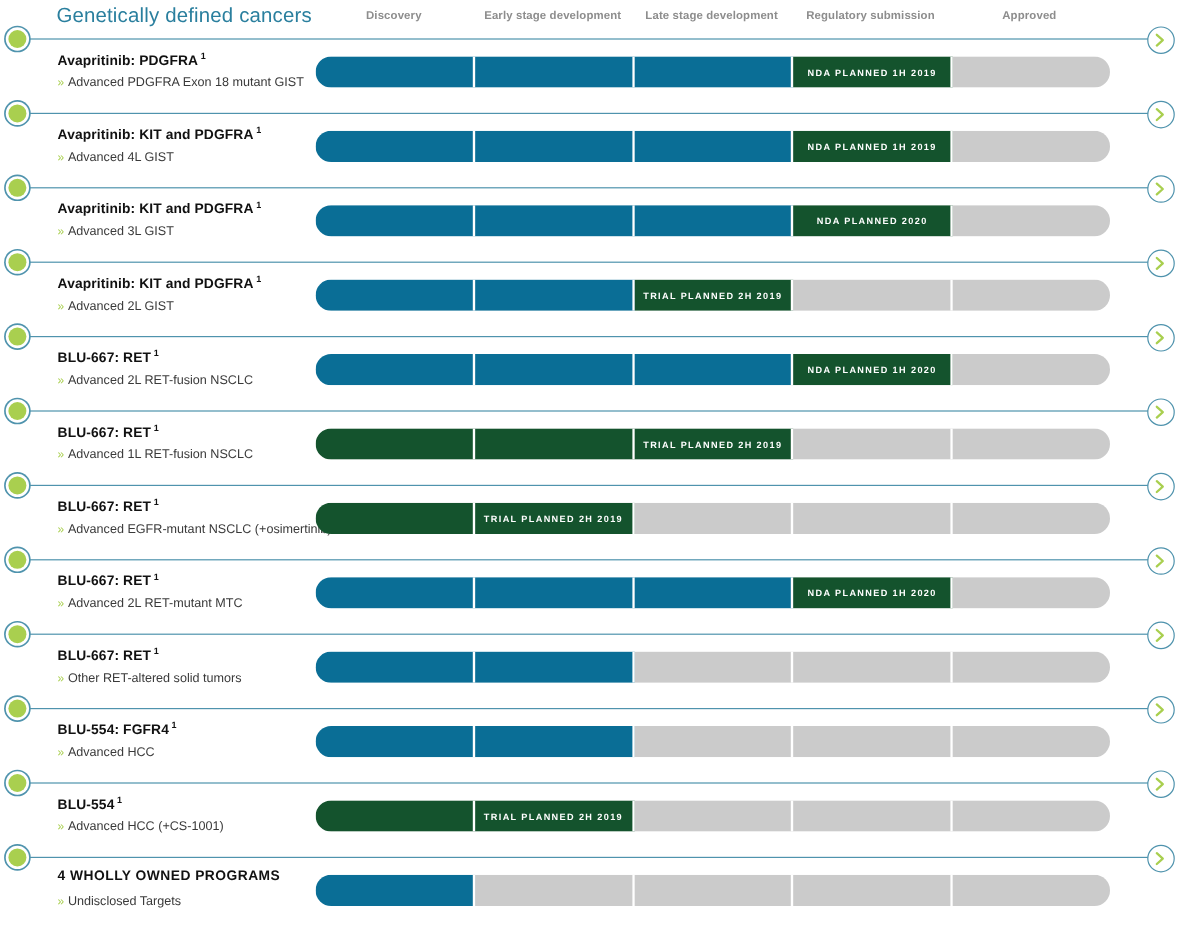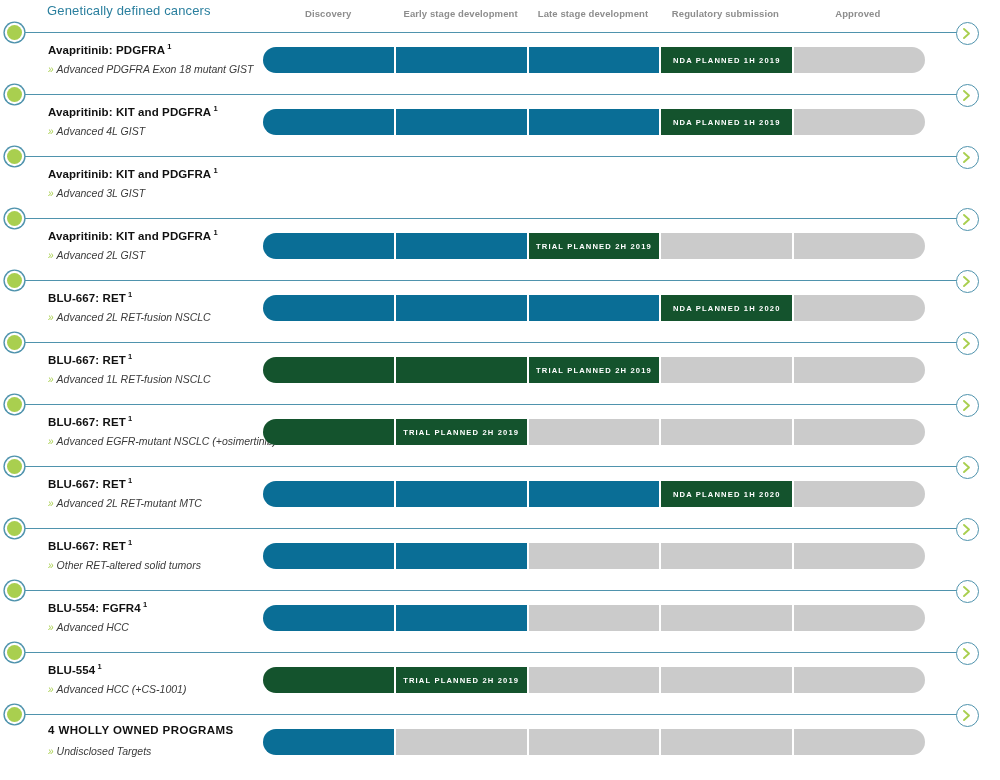--- a/index.html
+++ b/index.html
@@ -18,21 +18,21 @@
 
   
   .header {
     position: absolute;
     left: 0; top: 0;
     width: 1000px; height: 30px;
   }
   .header-title {
     position: absolute;
     left: 47px; top: 3px;
-    font-size: 13px;
+    font-size: 17px;
     font-weight: 400;
     letter-spacing: .15px;
     color: #2a7f9e;
     white-space: nowrap;
   }
   .phase-head {
     position: absolute;
     top: 8px;
     font-size: 9.5px;
     font-weight: 700;
@@ -90,21 +90,20 @@
     vertical-align: super;
     font-weight: bold;
   }
   .prog-name.caps { letter-spacing: .4px; }
   .prog-ind {
     position: absolute;
     left: 47px; top: 43px;
     font-size: 10.5px;
     color: #3a3a3a;
     white-space: nowrap;
-    font-style: italic;
   }
   .prog-ind .bul {
     color: #a9cf4f;
     font-size: 10px;
     margin-right: 3px;
   }
 
   
   .bar {
     position: absolute;
@@ -192,20 +191,29 @@
     <div class="row" style="top: 144px;">
       <div class="rule"></div>
       <div class="dot"></div>
       <div class="chev">
         <svg width="12" height="13" viewBox="0 0 12 13">
           <polyline points="3,2 8,6.5 3,11" fill="none" stroke="#a9cf4f" stroke-width="1.9" stroke-linecap="round" stroke-linejoin="round"></polyline>
         </svg>
       </div>
       <div class="prog-name"><span>Avapritinib: KIT and PDGFRA</span><span class="sup"> 1</span></div>
       <div class="prog-ind"><span class="bul">»</span><span>Advanced 3L GIST</span></div>
+      <div class="bar">
+        <div class="seg dark"></div>
+        <div class="seg dark"></div>
+        <div class="seg dark"></div>
+        <div class="seg light">
+          <span class="seg-label">NDA PLANNED 2020</span>
+        </div>
+        <div class="seg"></div>
+      </div>
     </div>
     <div class="row" style="top: 206px;">
       <div class="rule"></div>
       <div class="dot"></div>
       <div class="chev">
         <svg width="12" height="13" viewBox="0 0 12 13">
           <polyline points="3,2 8,6.5 3,11" fill="none" stroke="#a9cf4f" stroke-width="1.9" stroke-linecap="round" stroke-linejoin="round"></polyline>
         </svg>
       </div>
       <div class="prog-name"><span>Avapritinib: KIT and PDGFRA</span><span class="sup"> 1</span></div>

